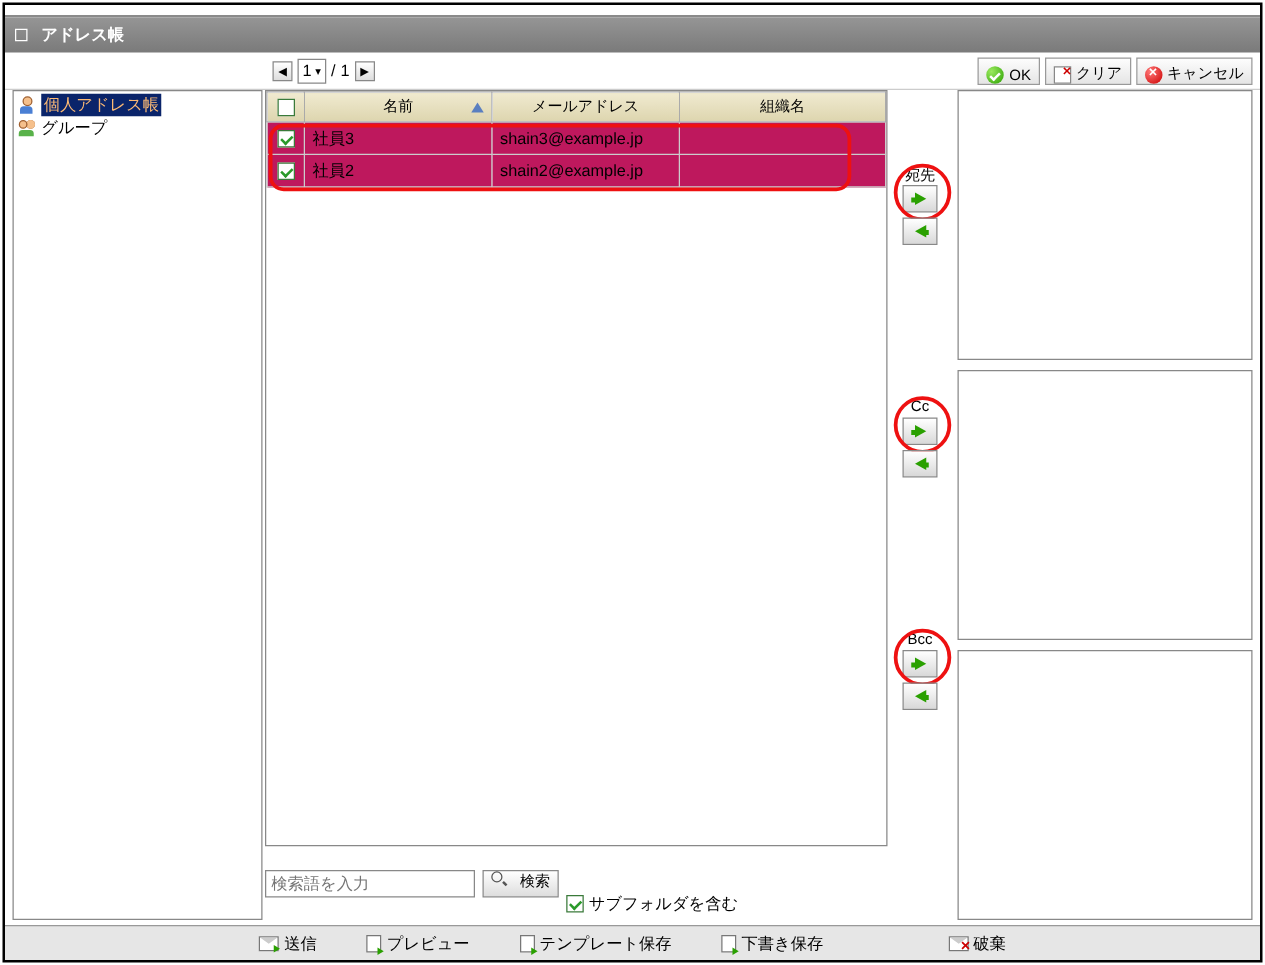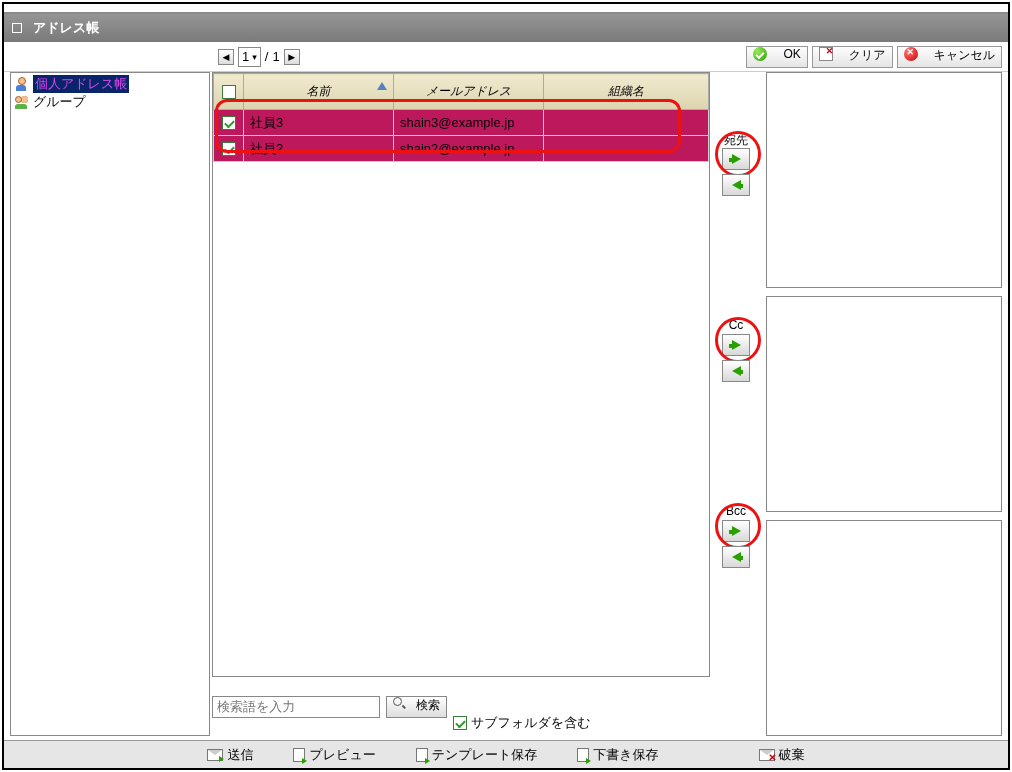--- a/index.html
+++ b/index.html
@@ -7,42 +7,42 @@
   .frame { border: 2px solid #000; width: 1008px; height: 768px; margin: 2px; display: flex; flex-direction: column; background: #fff; }
   .outer-top { border-bottom: 2px solid #8a8a8a; height: 10px; background: #fff; }
   .titlebar { background: linear-gradient(to bottom, #959595, #7a7a7a); color: #fff; font-weight: bold; height: 28px; display: flex; align-items: center; padding: 0 8px; gap: 11px; }
   .titlebar .sq { width: 10px; height: 10px; border: 1px solid #fff; display: inline-block; }
   .toolbar-row { height: 30px; display: flex; align-items: center; justify-content: space-between; padding: 0 6px; border-bottom: 1px solid #ccc; }
   .pager { display: flex; align-items: center; gap: 4px; margin-left: 208px; }
   .nav-btn { width: 16px; height: 16px; border: 1px solid #888; background: linear-gradient(to bottom,#fff,#ddd); display: inline-flex; align-items: center; justify-content: center; font-size: 9px; cursor: pointer; }
   .page-select { height: 20px; border: 1px solid #888; background: #fff; display: inline-flex; align-items: center; padding: 0 3px; gap: 3px; cursor: pointer; }
   .page-select .arrow-down { font-size: 9px; }
   .top-actions { display: flex; gap: 4px; }
-  .act-btn { height: 22px; border: 1px solid #999; background: linear-gradient(to bottom,#fdfdfd,#e5e5e5); display: inline-flex; align-items: flex-start; padding: 0 6px; gap: 16px; cursor: pointer; font-size: 12px; }
+  .act-btn { height: 22px; border: 1px solid #999; background: linear-gradient(to bottom,#fdfdfd,#e5e5e5); display: inline-flex; align-items: flex-end; padding: 0 6px; gap: 4px; cursor: pointer; font-size: 12px; }
   .icon { width: 14px; height: 14px; display: inline-block; position: relative; }
   .icon-ok { border-radius: 50%; background: radial-gradient(circle at 30% 30%, #9bea5f, #2aa000); }
   .icon-ok::after { content:""; position:absolute; left:3px; top:5px; width:6px; height:3px; border-left:2px solid #fff; border-bottom:2px solid #fff; transform:rotate(-45deg); }
   .icon-clear { background: #fff; border:1px solid #888; }
   .icon-clear::after { content:"✕"; color:#c00; font-size:9px; position:absolute; left:6px; top:-2px; font-weight:bold; }
   .icon-cancel { border-radius:50%; background: radial-gradient(circle at 30% 30%, #f77, #c00); }
   .icon-cancel::after { content:"✕"; color:#fff; font-size:9px; position:absolute; left:3px; top:0; font-weight:bold; }
   .body-row { flex: 1; display: flex; padding: 0 6px 4px 6px; gap: 2px; min-height: 0; }
   .sidebar { width: 200px; border: 1px solid #888; background: #fff; padding: 2px; }
   .tree-item { height: 18px; display: flex; align-items: center; gap: 4px; padding-left: 2px; cursor: pointer; }
-  .tree-item.sel .lbl { background: #0a246a; color: #d946ef; padding: 0 2px; font-family: Liberation Mono, monospace; }
+  .tree-item.sel .lbl { background: #0a246a; color: #fdba74; padding: 0 2px; font-family: Liberation Mono, monospace; }
   .person-icon { width: 14px; height: 14px; position: relative; }
   .person-icon::before { content:""; position:absolute; top:0; left:3px; width:6px; height:6px; border-radius:50%; background:#f5c08c; border:1px solid #a06030; }
   .person-icon::after { content:""; position:absolute; bottom:0; left:1px; width:10px; height:6px; border-radius:3px 3px 0 0; background:#4a7fd4; }
   .group-icon { width:14px; height:14px; position:relative; }
   .group-icon::before { content:""; position:absolute; top:1px; left:0; width:5px; height:5px; border-radius:50%; background:#f5c08c; border:1px solid #a06030; box-shadow: 6px 0 0 #f5c08c, 6px 0 0 0 #a06030; }
   .group-icon::after { content:""; position:absolute; bottom:0; left:0; width:12px; height:5px; border-radius:3px 3px 0 0; background:#59b24a; }
   .center { flex: 1; display: flex; flex-direction: column; }
   .table-wrap { flex: 1; border: 1px solid #888; background: #fff; position: relative; }
   table { width: 100%; border-collapse: collapse; table-layout: fixed; }
-  thead th { background: linear-gradient(to bottom, #f0ead0, #ddd5ae); border: 1px solid #aaa; height: 36px; font-weight: normal; font-size: 12px; position: relative; font-style: italic; }
+  thead th { background: linear-gradient(to bottom, #f0ead0, #ddd5ae); border: 1px solid #aaa; height: 24px; font-weight: normal; font-size: 12px; position: relative; }
   .col-cb { width: 30px; }
   .col-name { width: 150px; }
   .col-mail { width: 150px; }
   .sort-tri { position:absolute; right:6px; top:8px; width:0; height:0; border-left:5px solid transparent; border-right:5px solid transparent; border-bottom:8px solid #5a7fc0; }
   tbody td { border: 1px solid #ccc; height: 26px; padding: 0 6px; font-size: 13px; }
   tbody tr.sel td { background: #be185d; }
   .cb { width: 14px; height: 14px; border: 1px solid #3a7a3a; background: #fff; display: inline-block; position: relative; vertical-align: middle; cursor:pointer; }
   .cb.checked::after { content:""; position:absolute; left:2px; top:3px; width:7px; height:4px; border-left:2px solid #2a9a2a; border-bottom:2px solid #2a9a2a; transform:rotate(-45deg); }
   .highlight-ring { position:absolute; border:3px solid #e11; border-radius:12px; pointer-events:none; }
   .right { width: 290px; display: flex; gap: 6px; }

